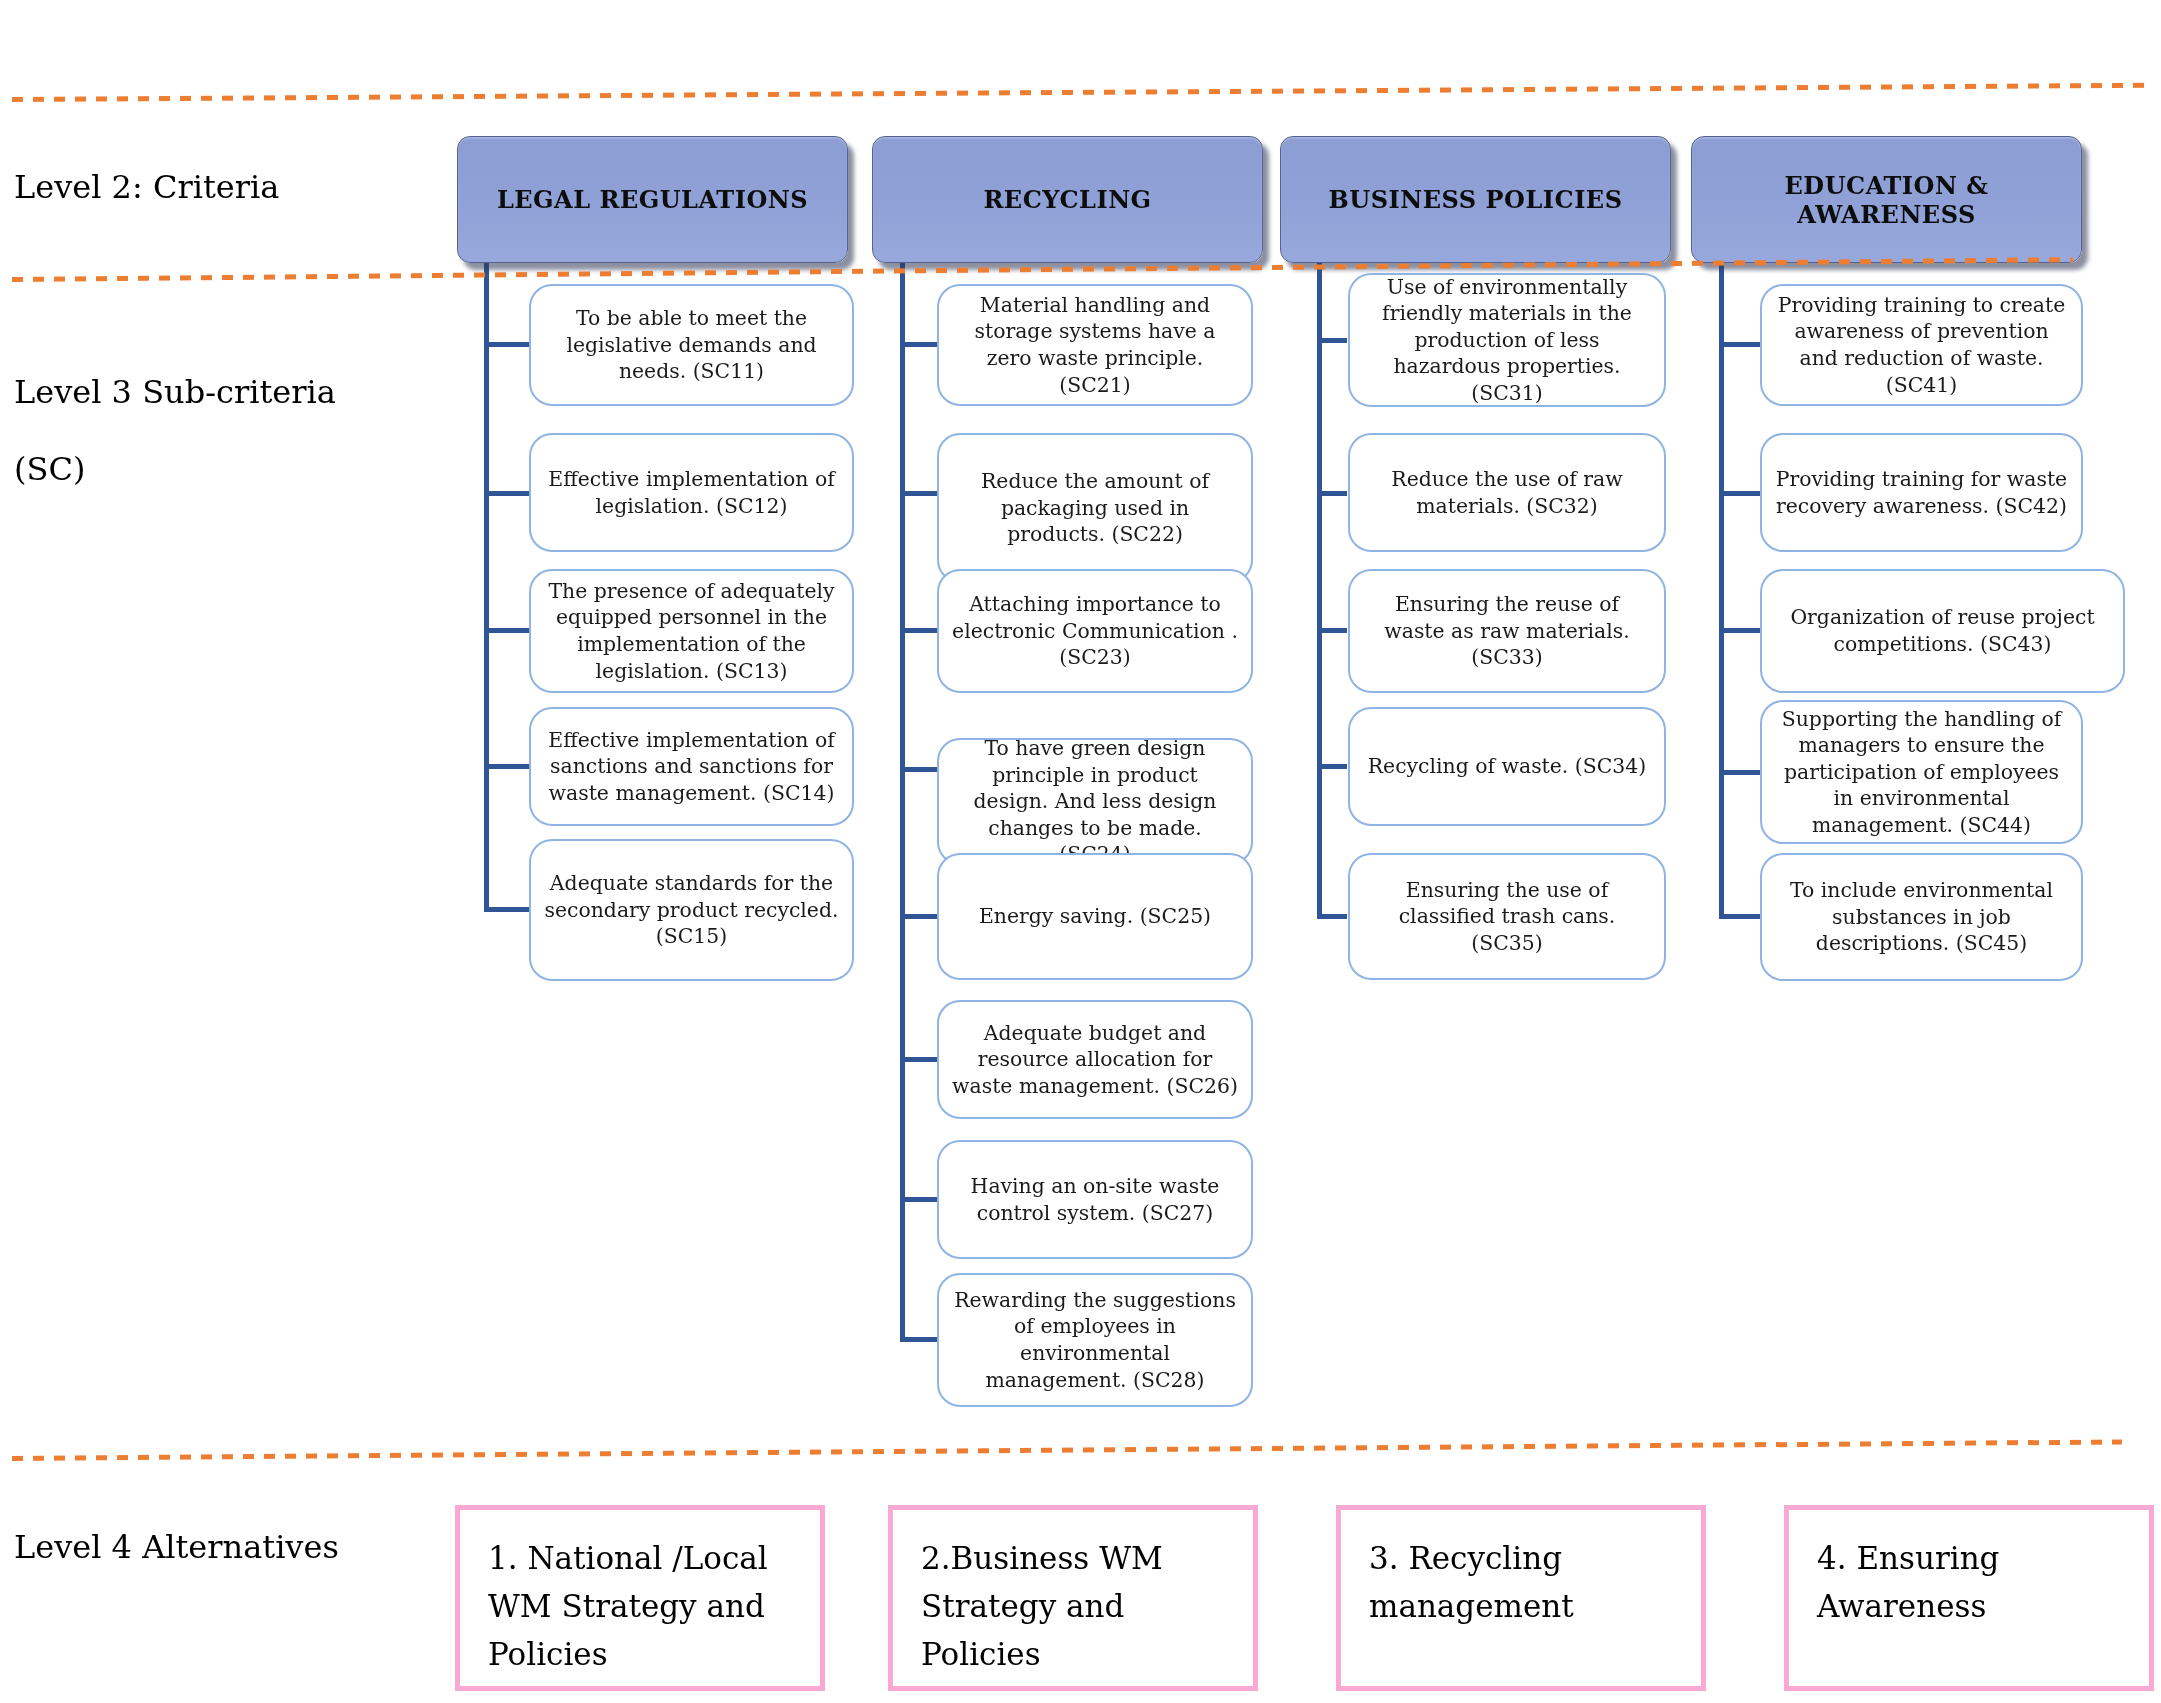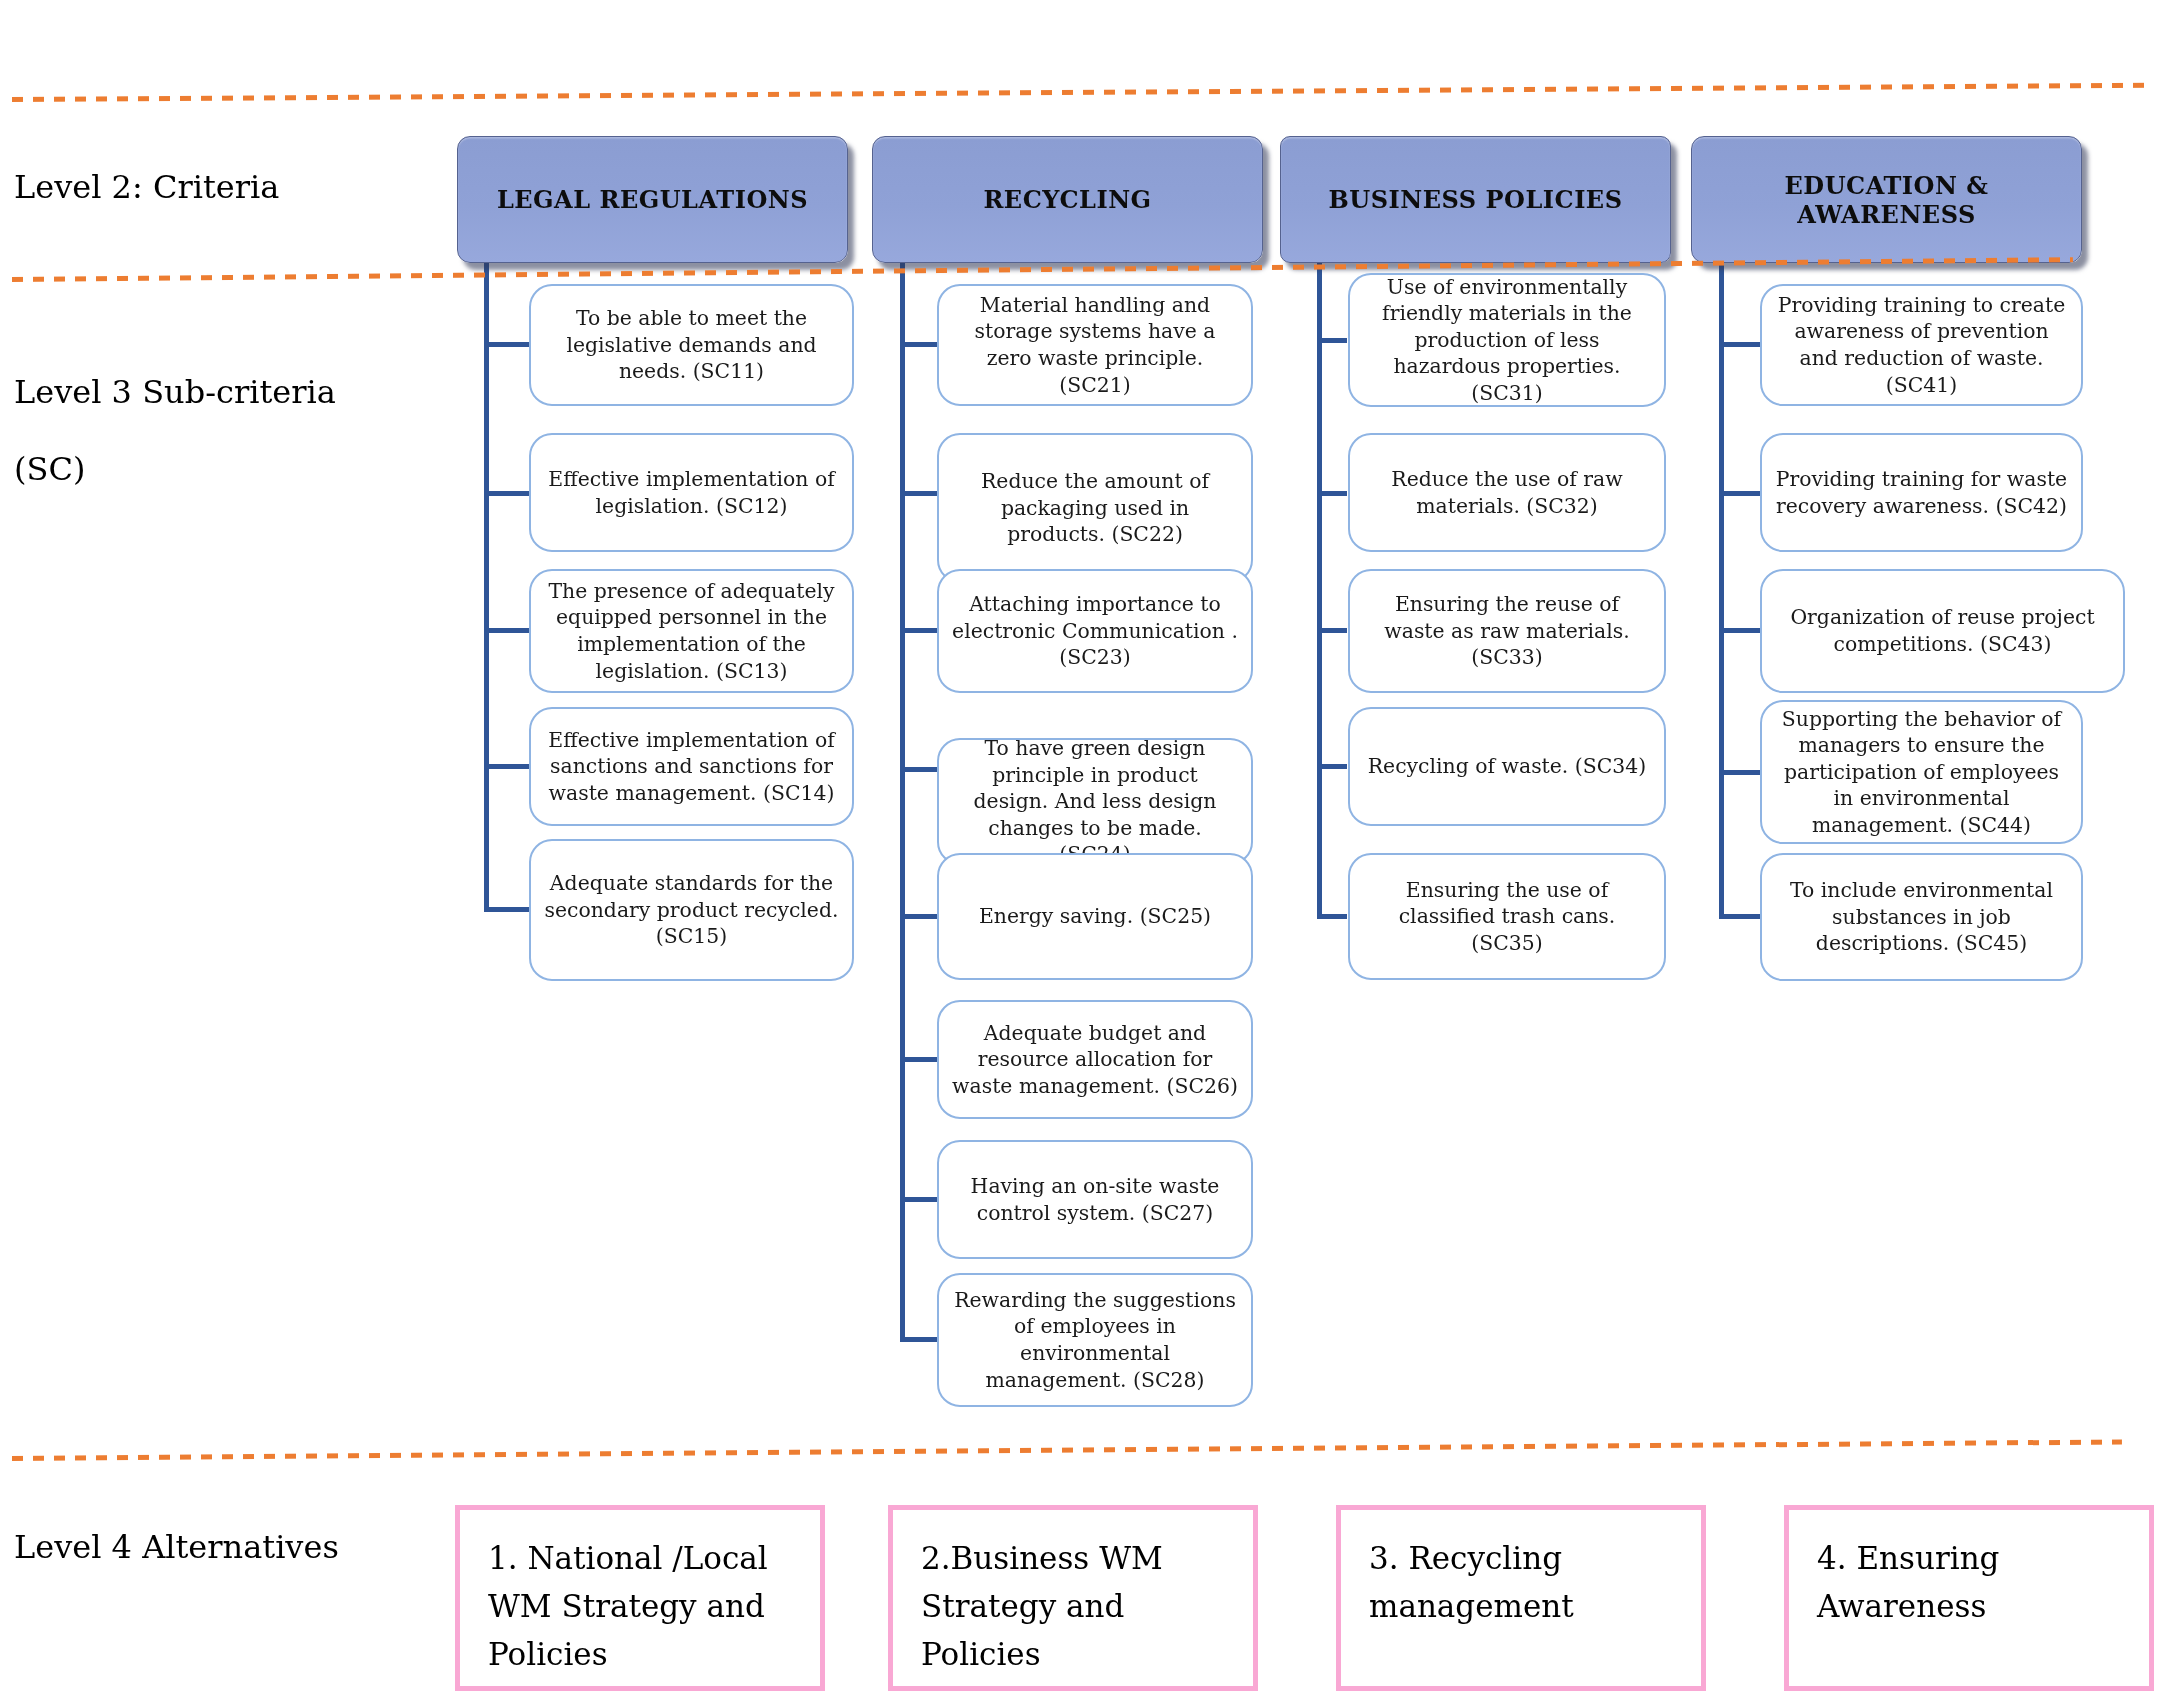--- a/index.html
+++ b/index.html
@@ -148,21 +148,21 @@
         <span>Adequate budget and resource allocation for waste management. (SC26)</span>
       </div>
       <div class="stub" style="left: 900px; top: 1197px; width: 38px; height: 5px;"></div>
       <div class="sub" style="left: 937px; top: 1140px; width: 316px; height: 119px;">
         <span>Having an on-site waste control system. (SC27)</span>
       </div>
       <div class="stub" style="left: 900px; top: 1337px; width: 38px; height: 5px;"></div>
       <div class="sub" style="left: 937px; top: 1273px; width: 316px; height: 134px;">
         <span>Rewarding the suggestions of employees in environmental management. (SC28)</span>
       </div>
-      <div class="crit" style="left: 1280px; top: 136px; width: 391px; height: 127px; border-radius: 10px;">
+      <div class="crit" style="left: 1280px; top: 136px; width: 391px; height: 127px;">
         <span>BUSINESS POLICIES</span>
       </div>
       <div class="spine" style="left: 1317px; top: 262px; width: 5px; height: 657px;"></div>
       <div class="stub" style="left: 1317px; top: 338px; width: 30px; height: 5px;"></div>
       <div class="sub" style="left: 1348px; top: 273px; width: 318px; height: 134px;">
         <span>Use of environmentally friendly materials in the production of less hazardous properties. (SC31)</span>
       </div>
       <div class="stub" style="left: 1317px; top: 491px; width: 30px; height: 5px;"></div>
       <div class="sub" style="left: 1348px; top: 433px; width: 318px; height: 119px;">
         <span>Reduce the use of raw materials. (SC32)</span>
@@ -190,21 +190,21 @@
       <div class="stub" style="left: 1719px; top: 491px; width: 41px; height: 5px;"></div>
       <div class="sub" style="left: 1760px; top: 433px; width: 323px; height: 119px;">
         <span>Providing training for waste recovery awareness. (SC42)</span>
       </div>
       <div class="stub" style="left: 1719px; top: 628px; width: 41px; height: 5px;"></div>
       <div class="sub" style="left: 1760px; top: 569px; width: 365px; height: 124px;">
         <span>Organization of reuse project competitions. (SC43)</span>
       </div>
       <div class="stub" style="left: 1719px; top: 770px; width: 41px; height: 5px;"></div>
       <div class="sub" style="left: 1760px; top: 700px; width: 323px; height: 144px;">
-        <span>Supporting the behavior of managers to ensure the participation of employees in environmental management. (SC44)</span>
+        <span>Supporting the handling of managers to ensure the participation of employees in environmental management. (SC44)</span>
       </div>
       <div class="stub" style="left: 1719px; top: 914px; width: 41px; height: 5px;"></div>
       <div class="sub" style="left: 1760px; top: 853px; width: 323px; height: 128px;">
         <span>To include environmental substances in job descriptions. (SC45)</span>
       </div>
     </div>
   <div id="alts">
       <div class="alt" style="left: 455px; top: 1505px; width: 370px; height: 186px;">
         <span>1. National /Local
 WM Strategy and

